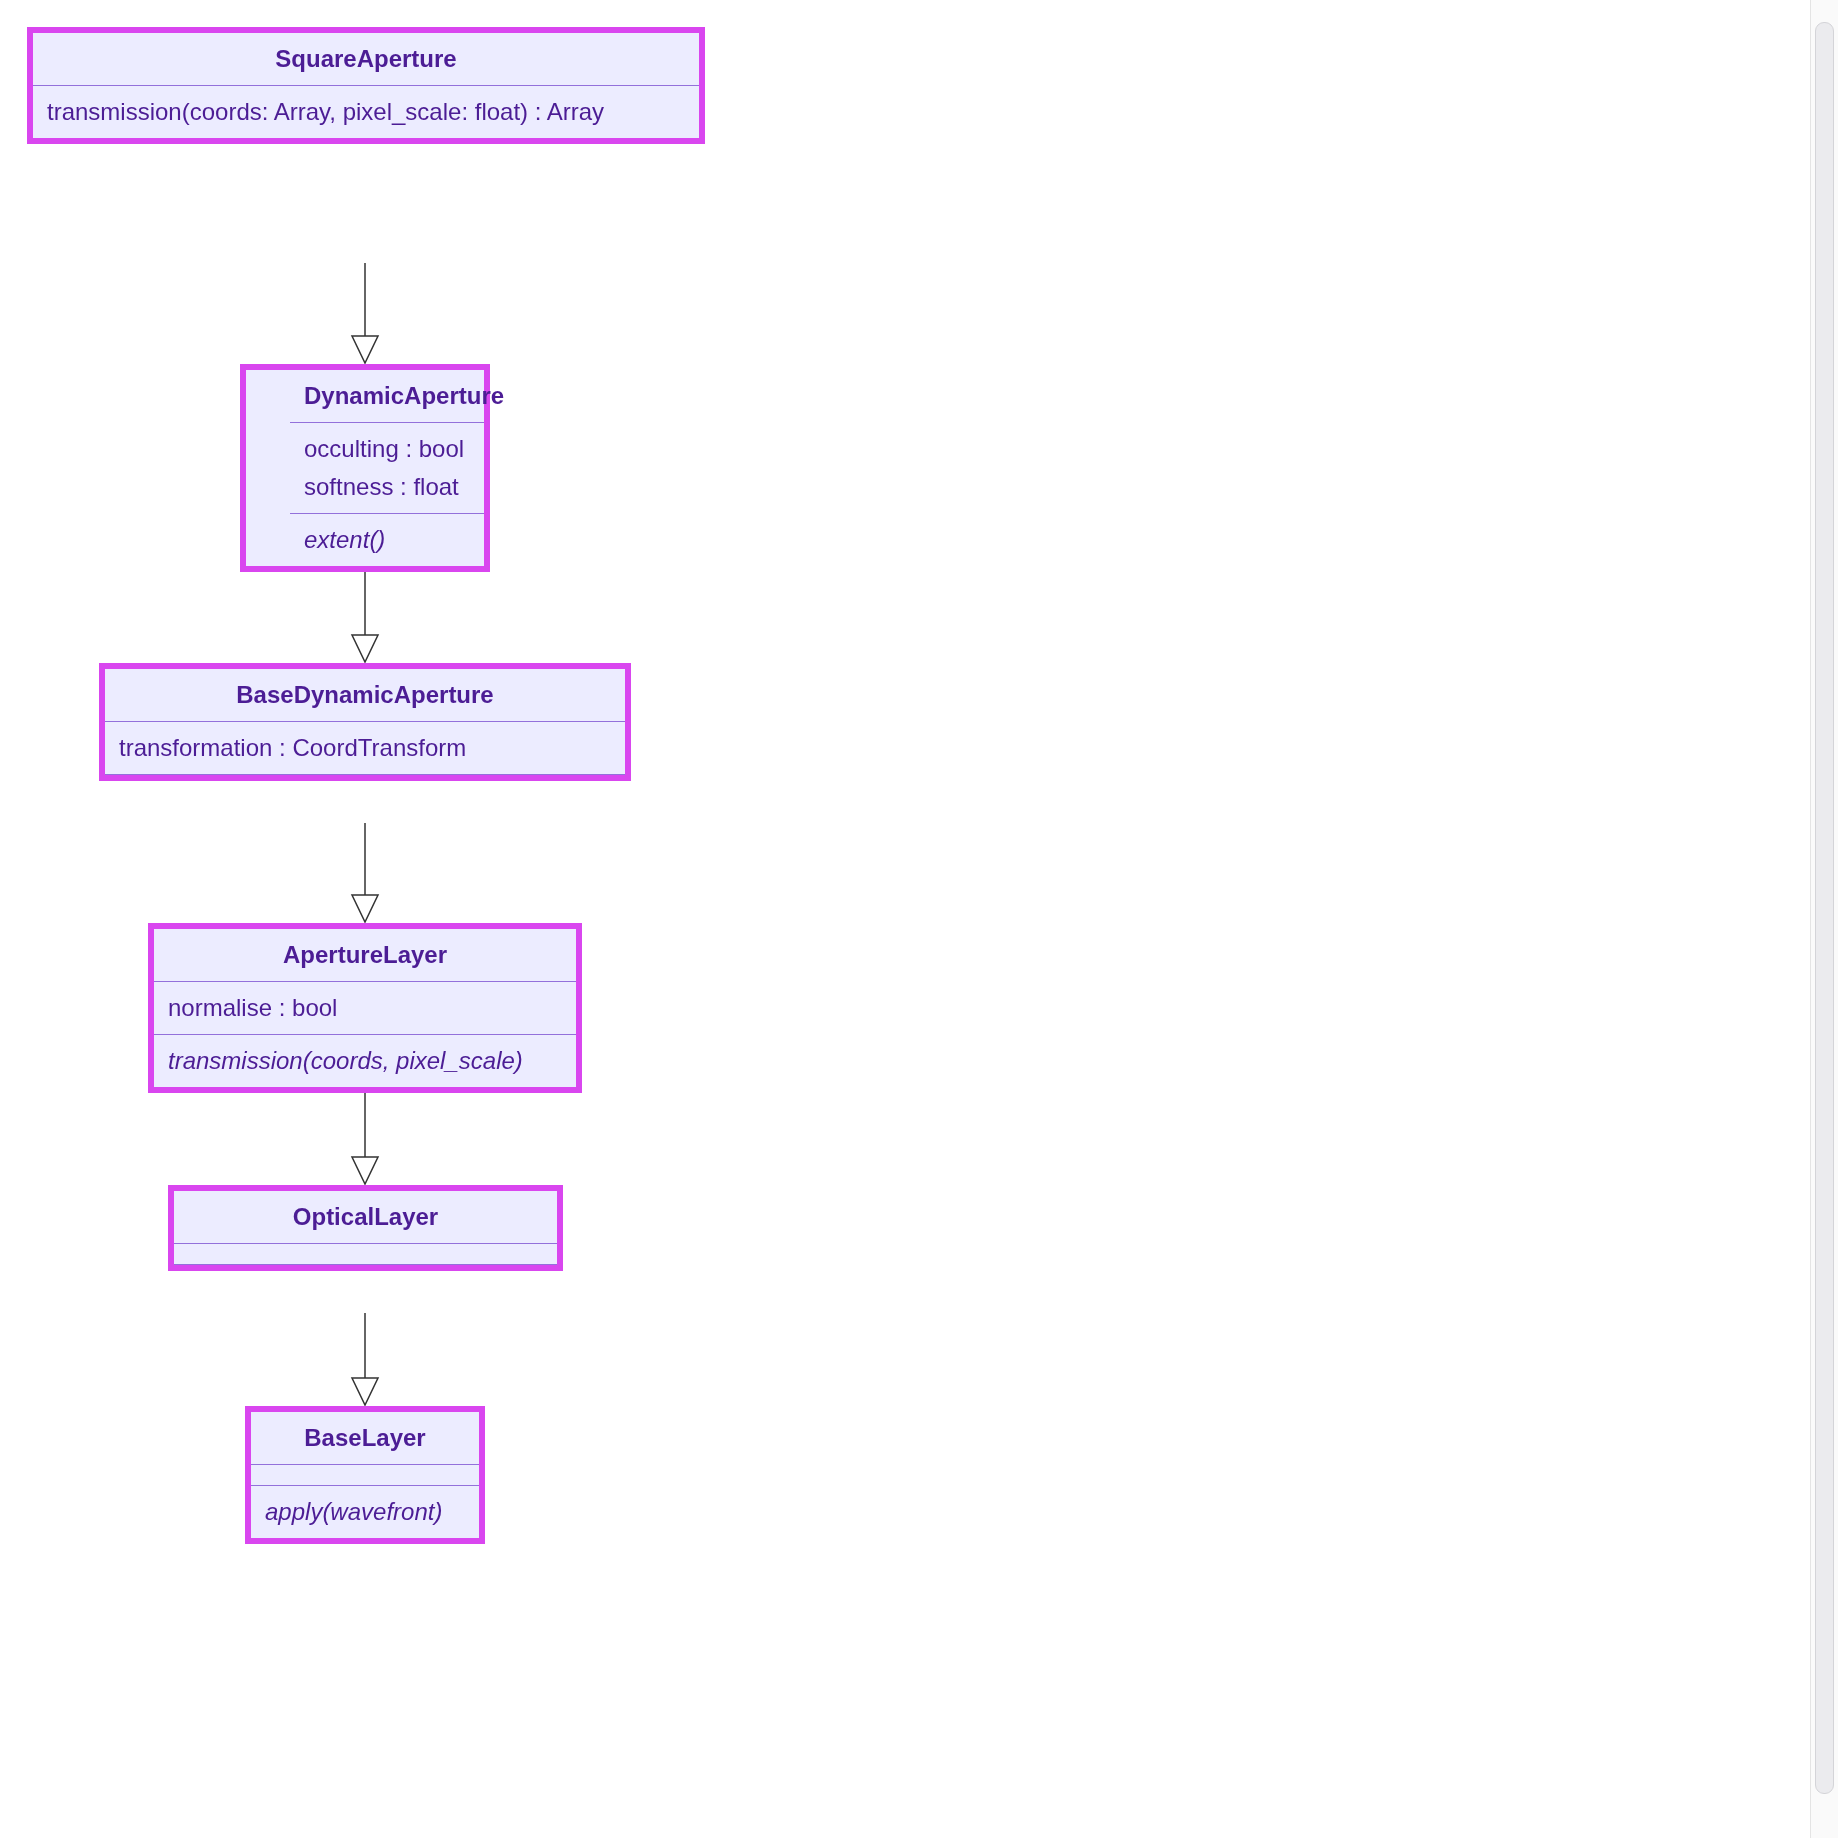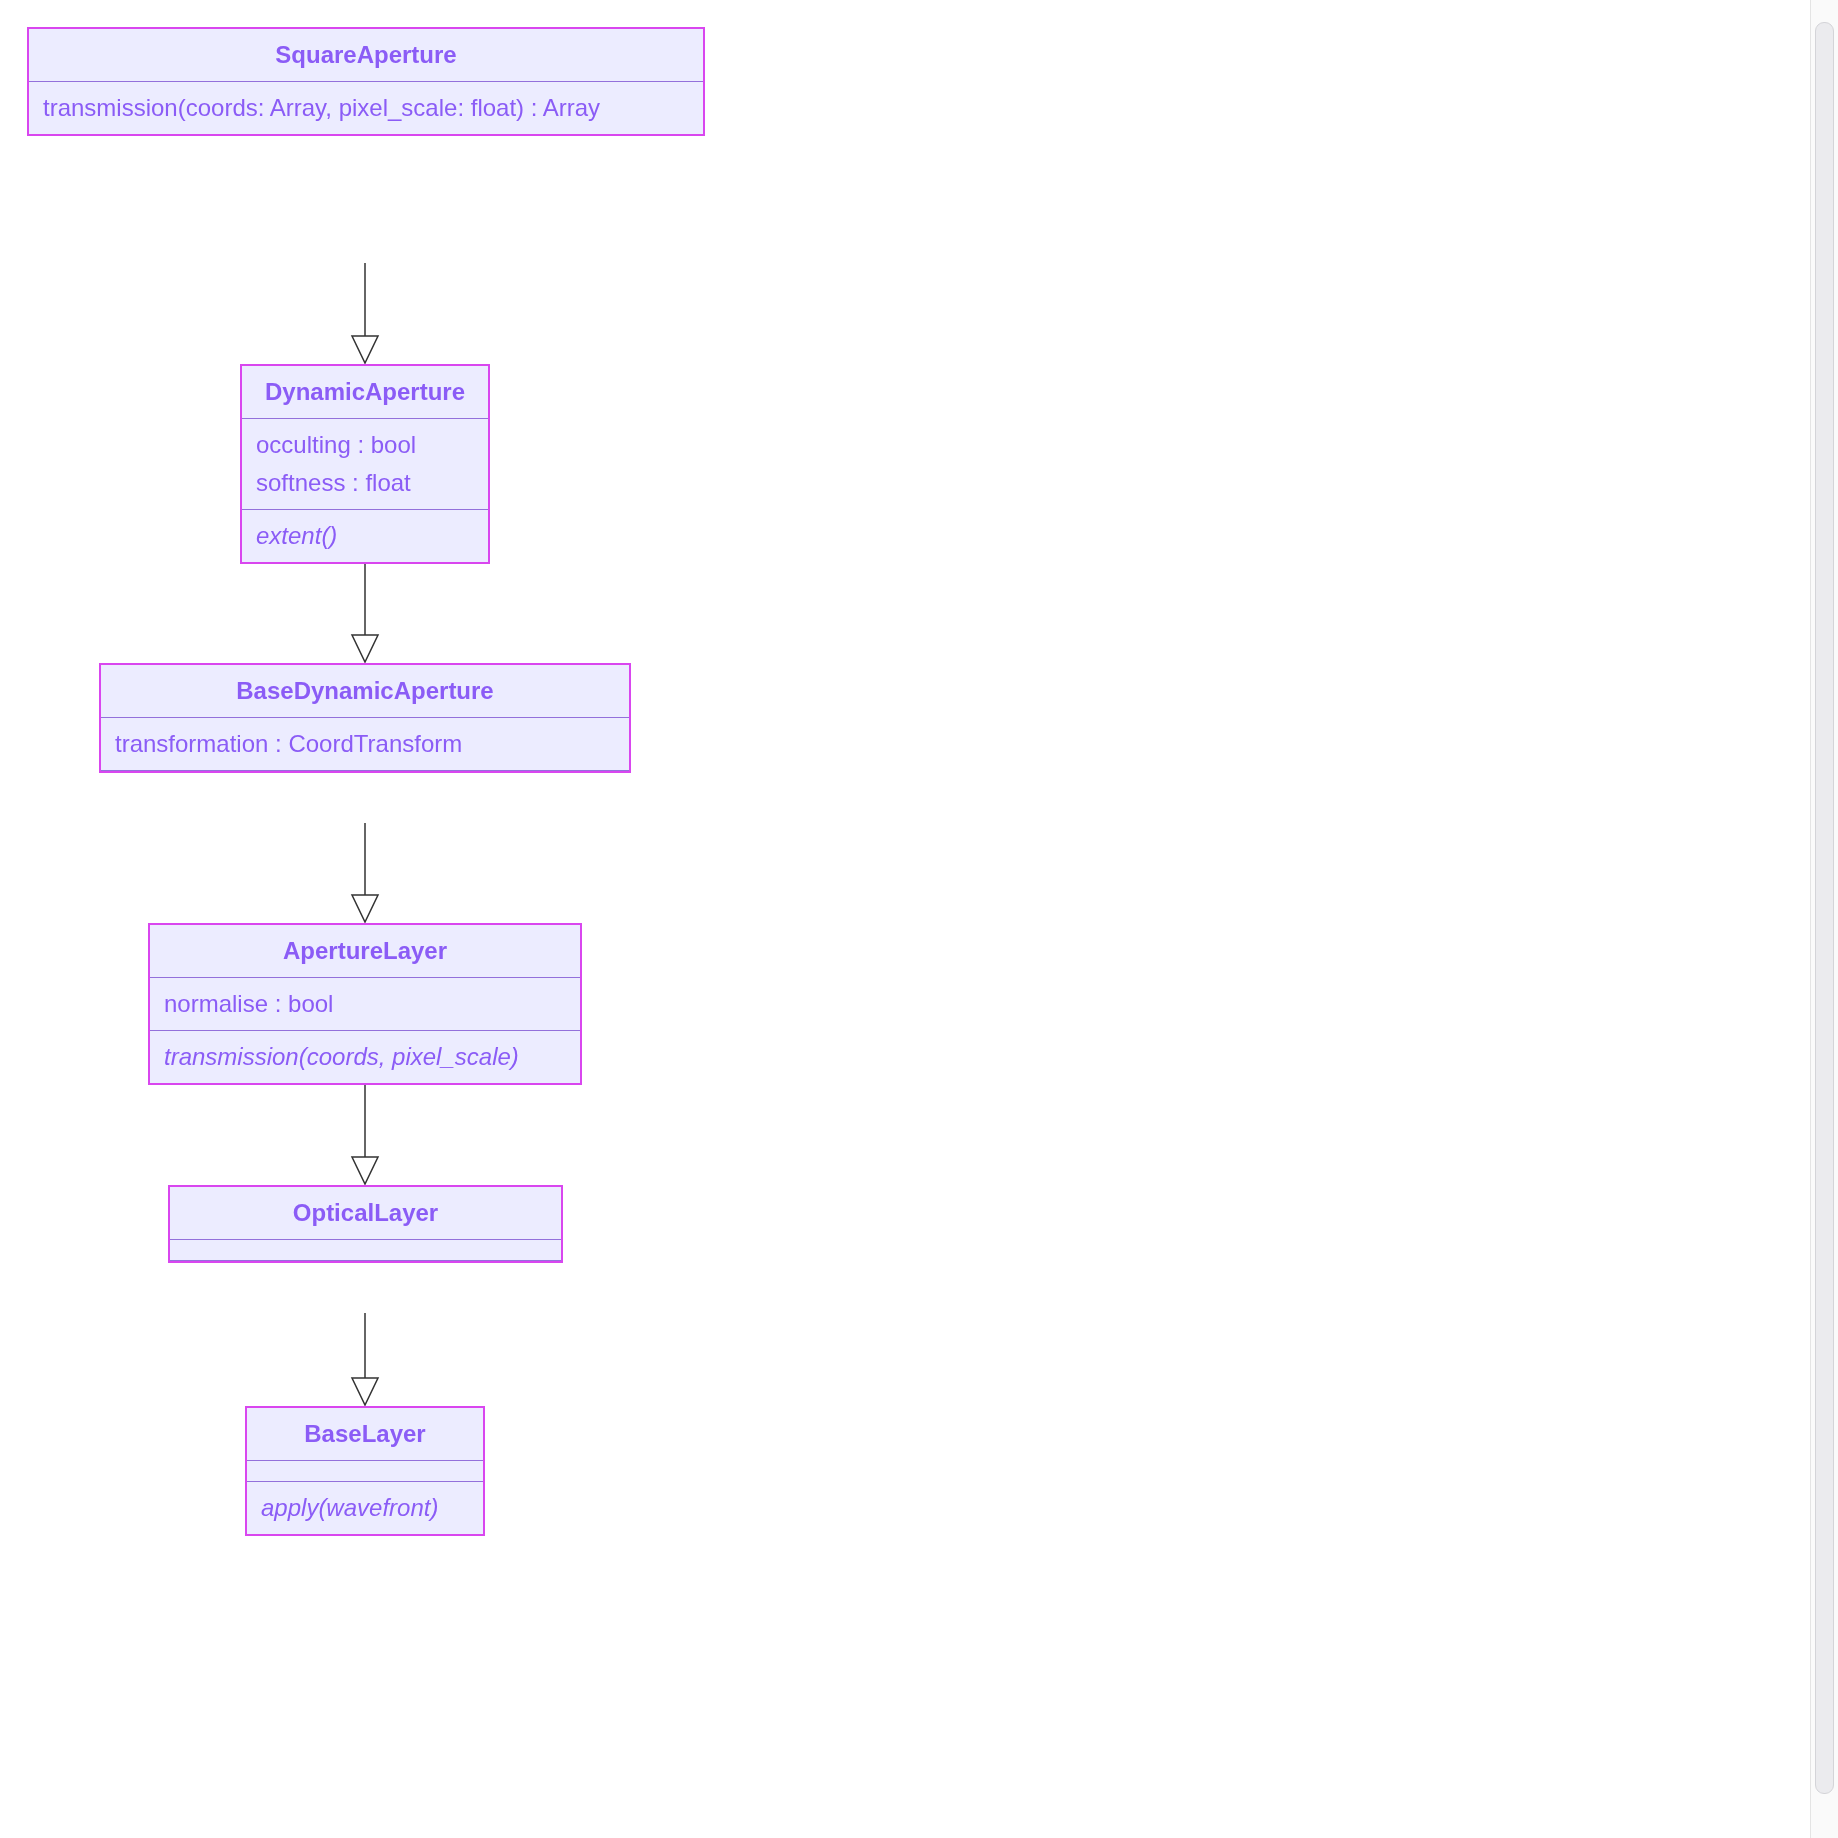--- a/index.html
+++ b/index.html
@@ -20,22 +20,22 @@
     left: 0;
     top: 0;
     width: 1838px;
     height: 1838px;
     pointer-events: none;
   }
   .uml-class {
     position: absolute;
     box-sizing: border-box;
     background: #ECECFF;
-    border: 2px solid #d946ef;
-    color: #8b5cf6;
+    border: 6px solid #d946ef;
+    color: #4c1d95;
   }
   .uml-title {
     text-align: center;
     font-weight: bold;
     font-size: 24px;
     padding: 12px 14px;
     border-bottom: 1px solid #9370DB;
   }
   .uml-attrs {
     padding: 7px 0;
@@ -90,21 +90,21 @@
       <line x1="365" y1="1313" x2="365" y2="1378" stroke="#333333" stroke-width="1.5"></line>
       <polygon points="352,1378 378,1378 365,1405" fill="#ffffff" stroke="#333333" stroke-width="1.5"></polygon>
     </svg>
   <div id="boxes">
       <div class="uml-class" style="left: 27px; top: 27px; width: 678px;">
         <div class="uml-title">SquareAperture</div>
         <div class="uml-methods">
           <div class="uml-member">transmission(coords: Array, pixel_scale: float) : Array</div>
         </div>
       </div>
-      <div class="uml-class" style="left: 240px; top: 364px; width: 250px;">
+      <div class="uml-class" style="left: 240px; top: 364px; width: 250px; padding-left: 44px;">
         <div class="uml-title">DynamicAperture</div>
         <div class="uml-attrs">
           <div class="uml-member">occulting : bool</div>
           <div class="uml-member">softness : float</div>
         </div>
         <div class="uml-methods">
           <div class="uml-member abstract">extent()</div>
         </div>
       </div>
       <div class="uml-class" style="left: 99px; top: 663px; width: 532px;">

